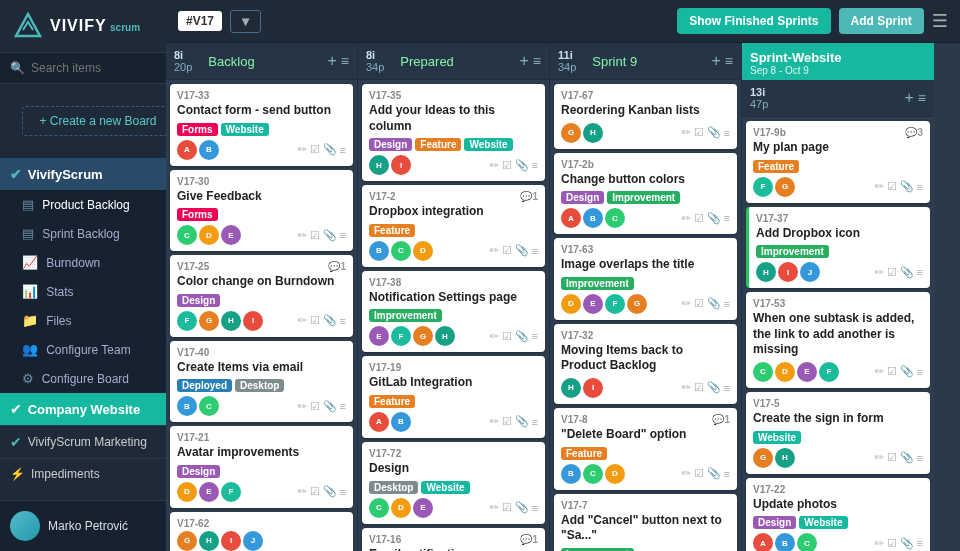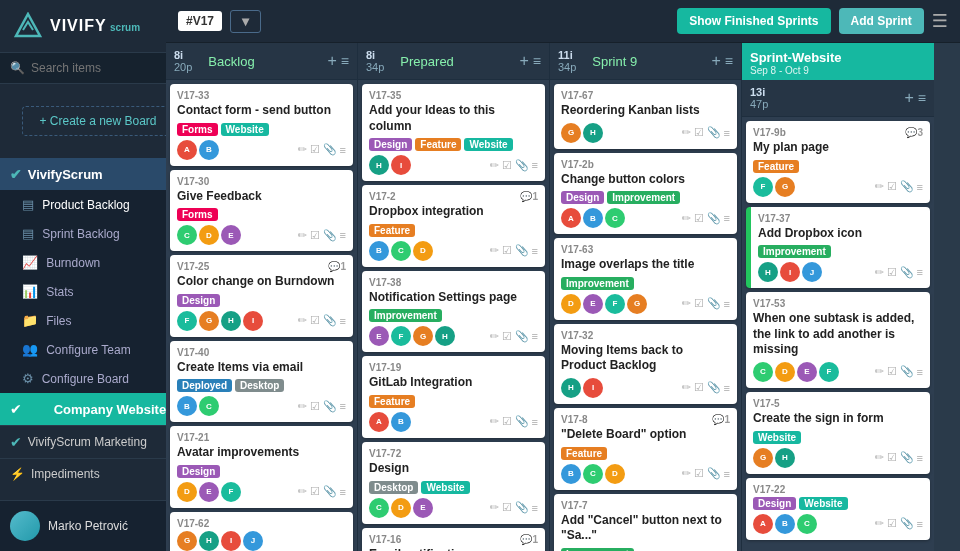--- a/index.html
+++ b/index.html
@@ -170,21 +170,21 @@
     .card-comment { font-size: 10px; color: #999; display: flex; align-items: center; gap: 2px; }
 
     .col-cards::-webkit-scrollbar { width: 4px; }
     .col-cards::-webkit-scrollbar-track { background: transparent; }
     .col-cards::-webkit-scrollbar-thumb { background: #4a6a8a; border-radius: 2px; }
 
     #board::-webkit-scrollbar { height: 6px; }
     #board::-webkit-scrollbar-track { background: #1e2e3e; }
     #board::-webkit-scrollbar-thumb { background: #4a6a8a; border-radius: 3px; }
 
-    .card-orange { border-left: 5px solid #22c55e; }
+    .card-orange { border-left: 3px solid #22c55e; }
   </style>
 </head>
 <body>
 
 <div id="sidebar">
   <div id="logo-bar">
     <svg class="logo-icon" viewBox="0 0 28 28">
       <polygon points="14,2 26,24 2,24" fill="none" stroke="#4db8b8" stroke-width="2.5"></polygon>
       <polyline points="9,18 14,10 19,18" fill="none" stroke="#4db8b8" stroke-width="2"></polyline>
     </svg>
@@ -239,21 +239,21 @@
         <div class="sidebar-item">
           <span class="sidebar-item-icon">⚙</span>
           <span>Configure Board</span>
         </div>
       </div>
     </div>
 
     <div class="company-website-item">
       <div style="display:flex;align-items:center;gap:6px;">
         <span style="color:#fff;font-size:14px;">✔</span>
-        <span style="color:#fff;font-size:13px;font-weight:700;margin-left:26px;">Company Website</span>
+        <span style="color:#fff;font-size:13px;font-weight:700;">Company Website</span>
       </div>
       <span style="color:#fff;">›</span>
     </div>
 
     <div class="vivify-marketing-item">
       <div style="display:flex;align-items:center;gap:6px;">
         <span style="color:#4db8b8;font-size:14px;">✔</span>
         <span style="color:#ccc;font-size:12px;">VivifyScrum Marketing</span>
       </div>
       <span style="color:#aaa;">›</span>
@@ -773,20 +773,21 @@
           <span class="card-icon">📎</span>
           <span class="card-icon">≡</span>
         </div>
       </div>
     </div>
           <div class="card">
       <div class="card-id">
         <span>V17-22</span>
 
       </div>
+      <div class="card-title">Update photos</div>
       <div class="card-tags">
               <span class="tag tag-design">Design</span>
               <span class="tag tag-website">Website</span>
             </div>
       <div class="card-footer">
         <span class="avatar-sm" style="background:#e74c3c;">A</span>
               <span class="avatar-sm" style="background:#3498db;">B</span>
               <span class="avatar-sm" style="background:#2ecc71;">C</span>
         <div class="card-icons">
           <span class="card-icon">✏</span>

